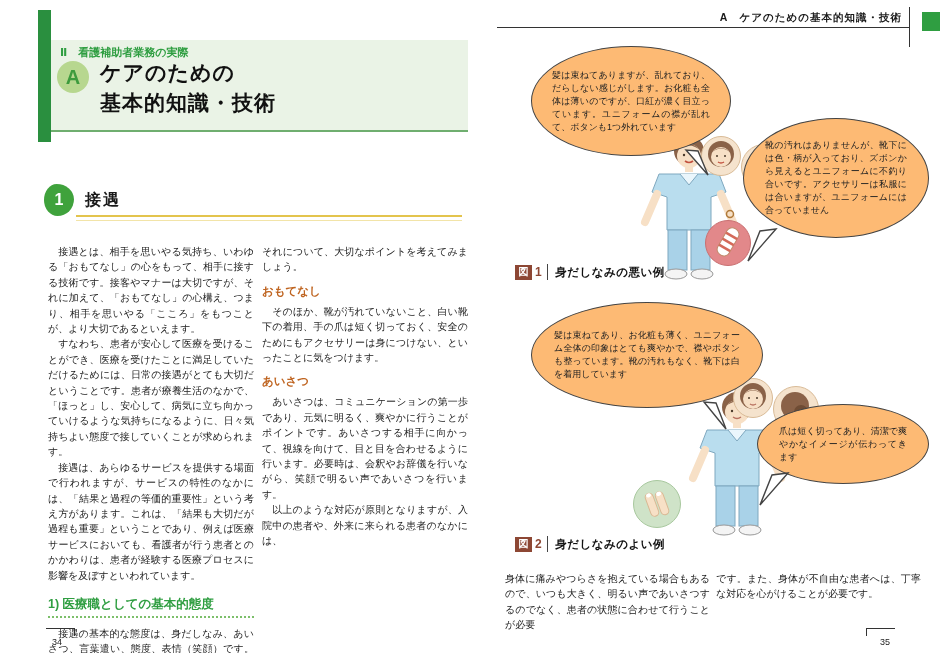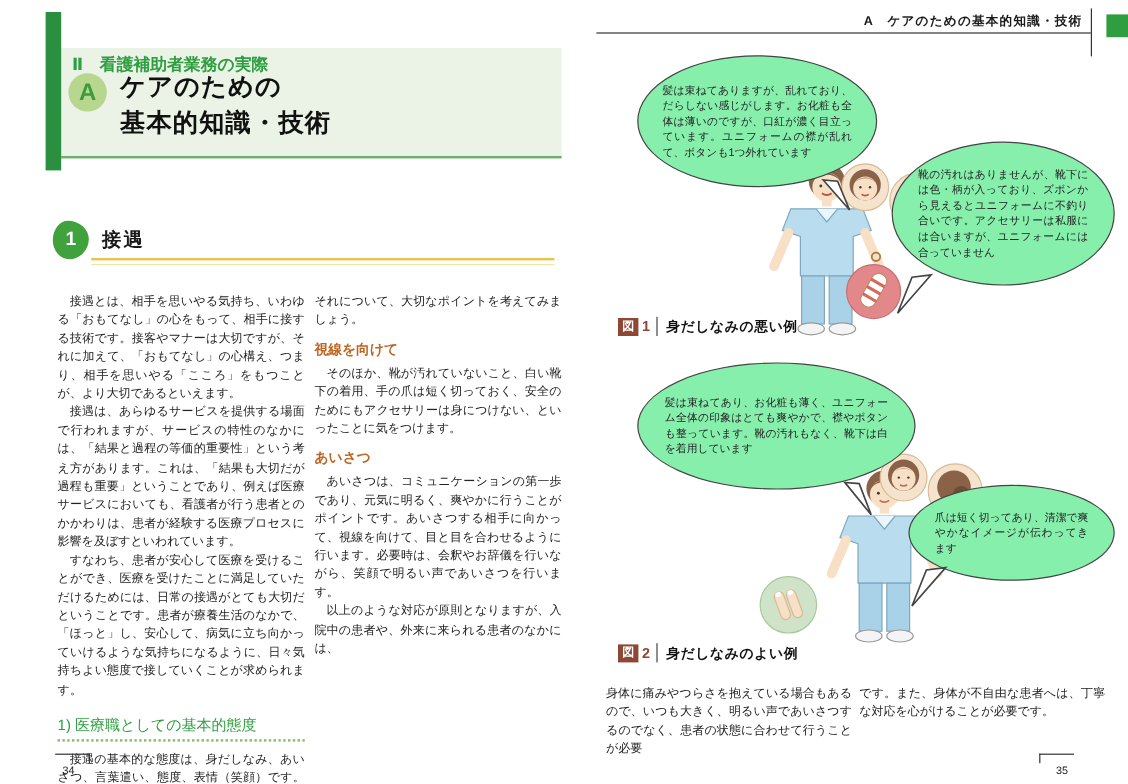--- a/index.html
+++ b/index.html
@@ -8,45 +8,45 @@
   
   .running-head{position:absolute;top:11px;left:497px;width:405px;text-align:right;
     font-size:10.5px;font-weight:bold;color:#1a1a1a;letter-spacing:1px;}
   .head-rule{position:absolute;top:27px;left:497px;width:412px;border-top:1.5px solid #333;}
   .head-vline{position:absolute;top:7px;left:909px;height:40px;border-left:1.5px solid #333;}
   .head-tab{position:absolute;top:12px;left:922px;width:18px;height:19px;background:#2f9e41;}
   
   .header-bar{position:absolute;left:38px;top:10px;width:13px;height:132px;background:#2a8f3f;}
   .header-block{position:absolute;left:51px;top:40px;width:417px;height:90px;
     background:#eaf3e6;border-bottom:2px solid #6fae6f;}
-  .chapter-label{position:absolute;left:60px;top:45px;font-size:14px;font-weight:bold;color:#2f9e41;}
+  .chapter-label{position:absolute;left:60px;top:45px;font-size:11px;font-weight:bold;color:#2f9e41;}
   .a-circle{position:absolute;left:57px;top:61px;width:32px;height:32px;border-radius:50%;
     background:#b7d78f;color:#3d9b3d;font-size:20px;font-weight:bold;
     display:flex;align-items:center;justify-content:center;}
   .main-title{position:absolute;left:100px;top:58px;font-size:21px;font-weight:bold;
     color:#111;line-height:30px;letter-spacing:1px;}
   
   .sec-badge{position:absolute;left:44px;top:184px;width:30px;height:32px;background:#3fa23c;
     border-radius:42% 58% 55% 45% / 50% 48% 52% 50%;color:#fff;font-size:16px;font-weight:bold;
     display:flex;align-items:center;justify-content:center;}
   .sec-title{position:absolute;left:85px;top:190px;font-size:16px;font-weight:bold;color:#1a1a1a;letter-spacing:2px;}
   .sec-rule{position:absolute;left:76px;top:215px;width:386px;height:3px;
     border-top:2.5px solid #e3c44e;border-bottom:1px solid #f2e4a8;}
   
   .col{position:absolute;top:244px;width:206px;}
   .col1{left:48px;} .col2{left:262px;}
   .body-p{margin:0;font-size:10px;line-height:15.4px;text-align:justify;color:#222;}
-  .subsec{margin:13px 0 8px 0;font-size:12.5px;font-weight:normal;color:#2f9e41;
+  .subsec{margin:13px 0 8px 0;font-size:12.5px;font-weight:bold;color:#2f9e41;
     border-bottom:2px dotted #7cbf6a;padding-bottom:3px;}
   .minihead{margin:9px 0 5px 0;font-size:11.5px;font-weight:bold;color:#bf6420;}
   .figref{color:#a6532f;}
   
   .figwrap{position:absolute;left:505px;width:420px;}
   .fig1{top:38px;height:248px;} .fig2{top:298px;height:258px;}
-  .bubble{position:absolute;background:#86efac;border:1.5px solid #444;border-radius:50%;
+  .bubble{position:absolute;background:#fdba74;border:1.5px solid #444;border-radius:50%;
     display:flex;align-items:center;justify-content:center;}
   .bubble p{margin:0;font-size:9px;line-height:13px;text-align:justify;color:#222;}
   .b1{left:26px;top:8px;width:198px;height:108px;padding:0;}
   .b1 p{width:158px;}
   .b2{left:238px;top:80px;width:184px;height:118px;align-items:center;}
   .b2 p{width:142px;}
   .b3{left:26px;top:4px;width:230px;height:104px;}
   .b3 p{width:186px;}
   .b4{left:252px;top:106px;width:170px;height:78px;}
   .b4 p{width:128px;}
@@ -94,29 +94,29 @@
     <div>ケアのための</div>
     <div>基本的知識・技術</div>
   </div>
 
   <div class="sec-badge">1</div>
   <div class="sec-title">接遇</div>
   <div class="sec-rule"></div>
 
   <div class="col col1">
     <p class="body-p">　接遇とは、相手を思いやる気持ち、いわゆる「おもてなし」の心をもって、相手に接する技術です。接客やマナーは大切ですが、それに加えて、「おもてなし」の心構え、つまり、相手を思いやる「こころ」をもつことが、より大切であるといえます。</p>
+    <p class="body-p">　すなわち、患者が安心して医療を受けることができ、医療を受けたことに満足していただけるためには、日常の接遇がとても大切だということです。患者が療養生活のなかで、「ほっと」し、安心して、病気に立ち向かっていけるような気持ちになるように、日々気持ちよい態度で接していくことが求められます。</p>
     <p class="body-p">　接遇は、あらゆるサービスを提供する場面で行われますが、サービスの特性のなかには、「結果と過程の等価的重要性」という考え方があります。これは、「結果も大切だが過程も重要」ということであり、例えば医療サービスにおいても、看護者が行う患者とのかかわりは、患者が経験する医療プロセスに影響を及ぼすといわれています。</p>
-    <p class="body-p">　すなわち、患者が安心して医療を受けることができ、医療を受けたことに満足していただけるためには、日常の接遇がとても大切だということです。患者が療養生活のなかで、「ほっと」し、安心して、病気に立ち向かっていけるような気持ちになるように、日々気持ちよい態度で接していくことが求められます。</p>
     <div class="subsec">1) 医療職としての基本的態度</div>
     <p class="body-p">　接遇の基本的な態度は、身だしなみ、あいさつ、言葉遣い、態度、表情（笑顔）です。それ</p>
   </div>
 
   <div class="col col2">
     <p class="body-p">それについて、大切なポイントを考えてみましょう。</p>
-    <div class="minihead">視線を向けて</div>
+    <div class="minihead">おもてなし</div>
     <p class="body-p">　そのほか、靴が汚れていないこと、白い靴下の着用、手の爪は短く切っておく、安全のためにもアクセサリーは身につけない、といったことに気をつけます。</p>
     <div class="minihead">あいさつ</div>
     <p class="body-p">　あいさつは、コミュニケーションの第一歩であり、元気に明るく、爽やかに行うことがポイントです。あいさつする相手に向かって、視線を向けて、目と目を合わせるように行います。必要時は、会釈やお辞儀を行いながら、笑顔で明るい声であいさつを行います。</p>
     <p class="body-p">　以上のような対応が原則となりますが、入院中の患者や、外来に来られる患者のなかには、</p>
   </div>
 
   <div class="figwrap fig1">
 
     <svg style="position:absolute;left:92px;top:96px;" width="184" height="146" viewBox="0 0 184 146">
       <circle cx="92" cy="17" r="15" fill="#8a6248"></circle>

